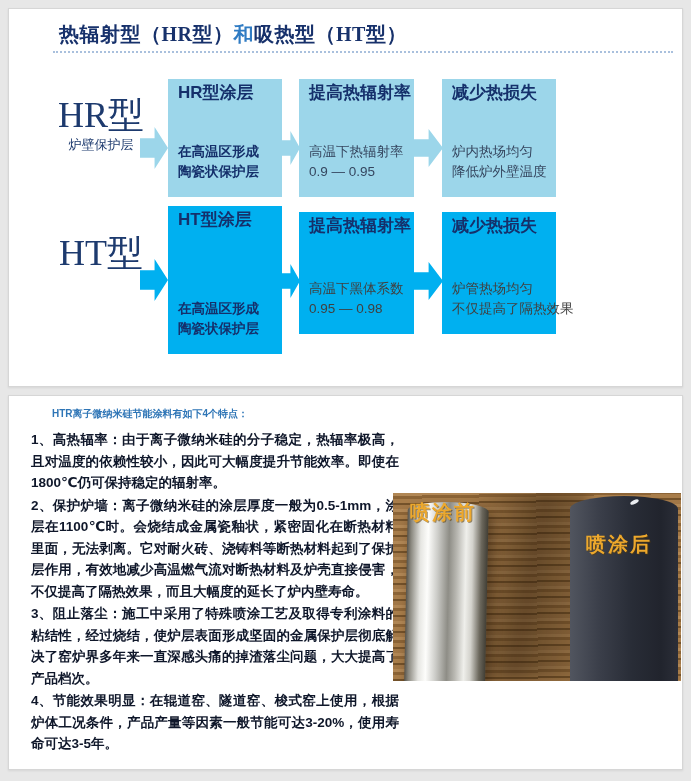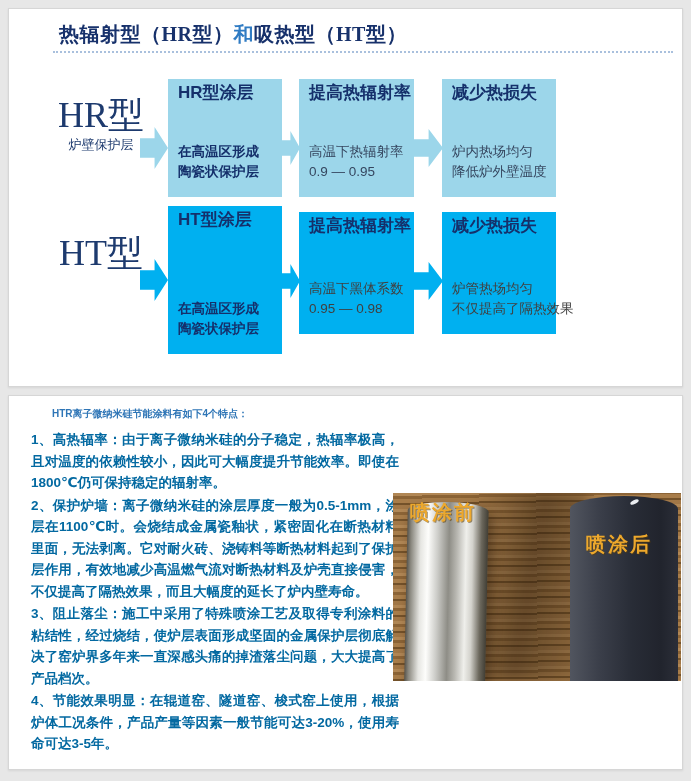--- a/index.html
+++ b/index.html
@@ -71,21 +71,21 @@
   .ht-a1 { left:271px; top:255px; width:20px; height:34px; }
   .ht-a2 { left:404px; top:253px; width:30px; height:38px; }
 
   
   .feat-heading {
     position:absolute; left:22px; top:11px;
     color:#2e75b6; font-size:10px; font-weight:bold;padding-left:21px;
   }
   .feat-text {
     position:absolute; left:22px; top:33px; width:368px;
-    font-size:13.5px; font-weight:bold; color:#0369a1;
+    font-size:13.5px; font-weight:bold; color:#0f172a;
     line-height:21.5px; text-align:justify;
   }
   .feat-text p { margin:0 0 1px 0; }
 
   
   .photo {
     position:absolute; left:384px; top:97px; width:288px; height:188px;
     overflow:hidden;
     background:
       repeating-linear-gradient(179deg,

